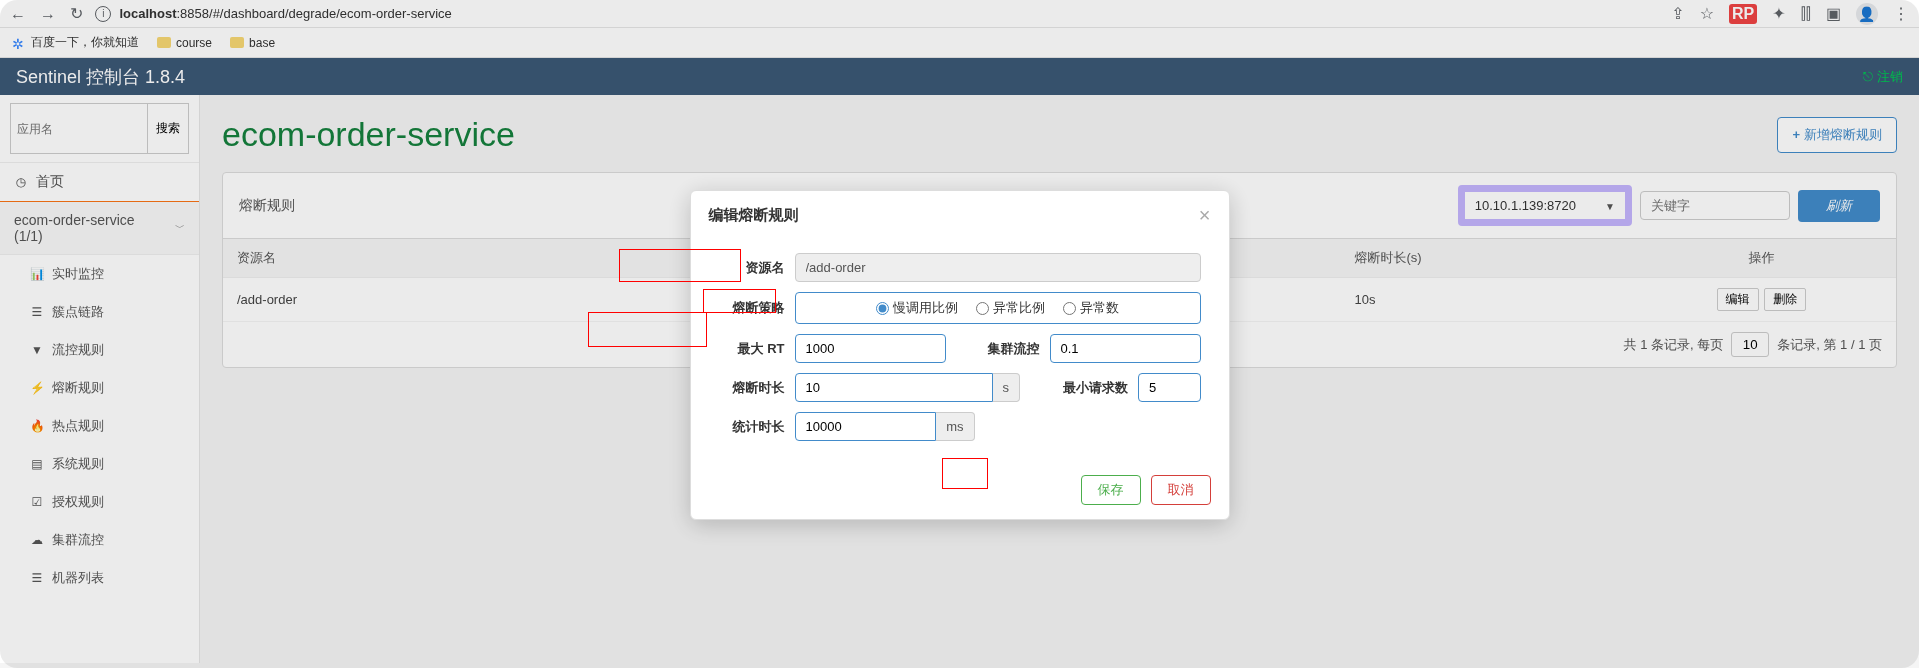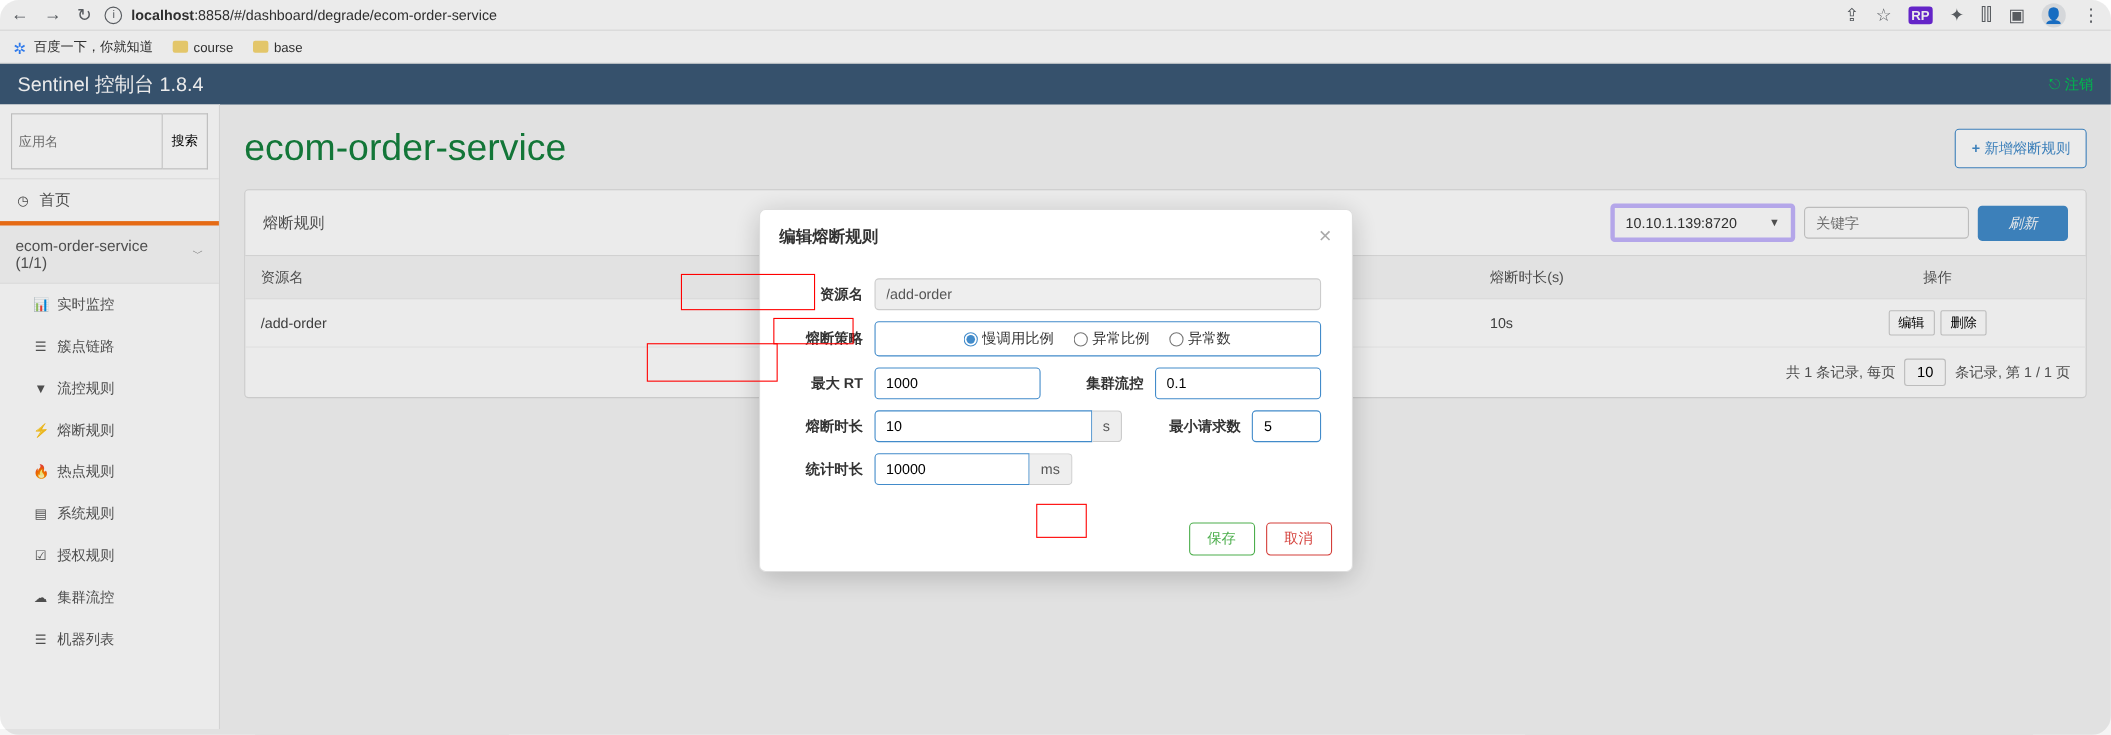--- a/index.html
+++ b/index.html
@@ -5,21 +5,21 @@
     * { margin: 0; padding: 0; box-sizing: border-box; font-family: "Helvetica Neue", Helvetica, Arial, "Microsoft YaHei", sans-serif; }
     body { background: #f5f5f5; font-size: 14px; color: #333; overflow: hidden; }
 
     
     .browser-chrome { height: 28px; background: #fff; border-bottom: 1px solid #e5e5e5; display: flex; align-items: center; padding: 0 10px; gap: 12px; }
     .nav-btns { display: flex; gap: 14px; align-items: center; color: #5f6368; }
     .nav-btns span { cursor: pointer; font-size: 16px; }
     .url-area { display: flex; align-items: center; gap: 8px; font-size: 13px; color: #333; }
     .url-info-icon { width:16px; height:16px; border:1px solid #5f6368; border-radius:50%; display:flex; align-items:center; justify-content:center; font-size:10px; color:#5f6368; }
     .chrome-right { margin-left: auto; display:flex; gap:15px; align-items:center; color:#5f6368; font-size:16px; }
-    .ext-badge { background:#6d28d9; color:#fff; font-size:12px; padding:1px 3px; border-radius:3px; font-weight:bold; }
+    .ext-badge { background:#ef4444; color:#fff; font-size:16px; padding:1px 3px; border-radius:3px; font-weight:bold; }
     .avatar-circle { width:22px; height:22px; border-radius:50%; background:#e8eaed; display:flex; align-items:center; justify-content:center; font-size:14px; }
 
     
     .bookmarks { height: 30px; background:#fff; border-bottom:1px solid #e5e5e5; display:flex; align-items:center; padding:0 12px; gap:18px; font-size:12px; color:#333; }
     .bookmark { display:flex; align-items:center; gap:5px; cursor:pointer; }
     .bm-icon { width:14px; height:14px; display:inline-block; }
     .baidu-icon { color:#3385ff; font-size:14px; }
     .folder-icon { background:#f7d774; border-radius:2px; width:14px; height:11px; }
 
     
@@ -28,37 +28,37 @@
     .logout { margin-left:auto; color:#00c853; font-size:13px; cursor:pointer; display:flex; align-items:center; gap:4px; }
 
     
     .wrap { display:flex; height: calc(100vh - 100px); }
     .sidebar { width:200px; background:#fff; border-right:1px solid #e5e5e5; }
     .search-row { display:flex; padding:8px 10px; gap:0; }
     .search-row input { flex:1; border:1px solid #ccc; padding:4px 6px; font-size:12px; min-width:0; }
     .search-row button { background:#fff; border:1px solid #ccc; border-left:none; padding:16px 8px; font-size:12px; cursor:pointer; }
     .side-item { padding:10px 14px; font-size:14px; color:#555; cursor:pointer; display:flex; align-items:center; gap:8px; }
     .side-item.top { border-top:1px solid #eee; }
-    .side-item.parent { background:#f8f8f8; border-top:4px solid #f97316; border-bottom:1px solid #eee; }
+    .side-item.parent { background:#f8f8f8; border-top:1px solid #f97316; border-bottom:1px solid #eee; }
     .side-sub { padding:10px 14px 10px 30px; font-size:13px; color:#555; cursor:pointer; display:flex; align-items:center; gap:8px; }
     .ico { width:14px; display:inline-block; text-align:center; font-size:12px; }
     .chev { margin-left:auto; font-size:10px; color:#888; }
 
     
     .main { flex:1; padding:20px 22px; overflow:auto; }
     .page-head { display:flex; align-items:center; margin-bottom:18px; }
     .page-title { font-size:34px; font-weight:500; color:#15803d; }
     .btn-primary { margin-left:auto; background:#fff; color:#428bca; border:1px solid #428bca; border-radius:4px; padding:8px 14px; font-size:13px; cursor:pointer; display:flex; align-items:center; gap:4px; }
     .btn-primary .plus { font-weight:bold; }
 
     .panel { border:1px solid #dcdcdc; border-radius:4px; background:#fff; }
     .panel-head { padding:12px 16px; border-bottom:1px solid #dcdcdc; display:flex; align-items:center; }
     .panel-title { font-size:14px; color:#555; }
     .panel-head-controls { margin-left:auto; display:flex; gap:8px; align-items:center; }
-    .selectish { position:relative; border:4px solid #c4b5fd; border-radius:4px; padding:6px 49px 6px 10px; font-size:13px; min-width:160px; background:#fff; cursor:pointer;text-align:center; }
+    .selectish { position:relative; border:7px solid #c4b5fd; border-radius:4px; padding:6px 49px 6px 10px; font-size:13px; min-width:160px; background:#fff; cursor:pointer;text-align:center; }
     .selectish .caret { position:absolute; right:10px; top:50%; transform:translateY(-50%); font-size:10px; color:#555; }
     .kw-input { border:1px solid #ccc; border-radius:4px; padding:6px 10px; font-size:13px; width:150px; }
     .btn-refresh { background:#428bca; color:#fff; border:none; border-radius:4px; padding:7px 28px; font-size:13px; cursor:pointer;font-style:italic; }
 
     .tbl-head { display:flex; background:#f6f6f6; border-bottom:1px solid #eee; font-size:13px; color:#555; }
     .th, .td { padding:10px 14px; }
     .col-res { flex:3; } .col-strat{ flex:2; } .col-thr { flex:1; } .col-dur { flex:1.5; } .col-op { flex:1.4; text-align:center; }
     .tbl-row { display:flex; border-bottom:1px solid #f4f4f4; font-size:13px; color:#444; align-items:center; }
     .op-btns button { background:#fff; border:1px solid #ccc; border-radius:2px; padding:2px 8px; font-size:12px; cursor:pointer; margin:0 1px; }
     .pager { display:flex; justify-content:flex-end; align-items:center; gap:8px; padding:10px 14px; font-size:13px; color:#555; }

